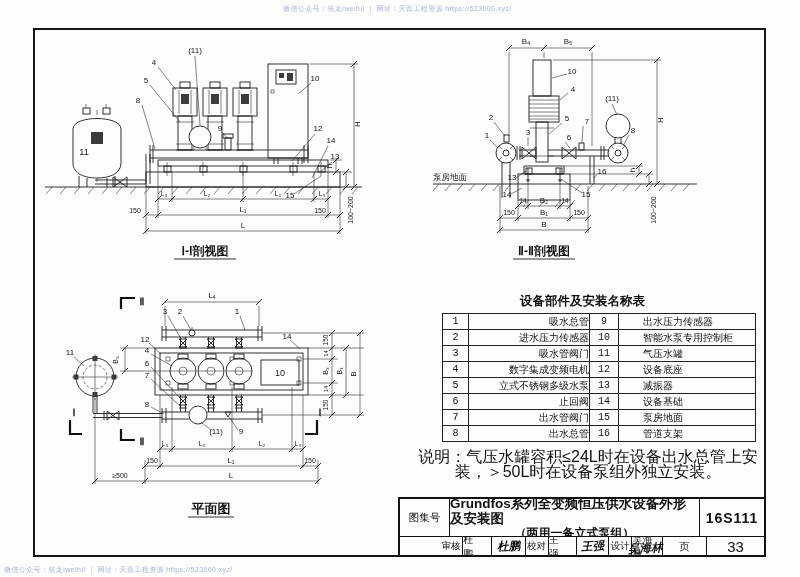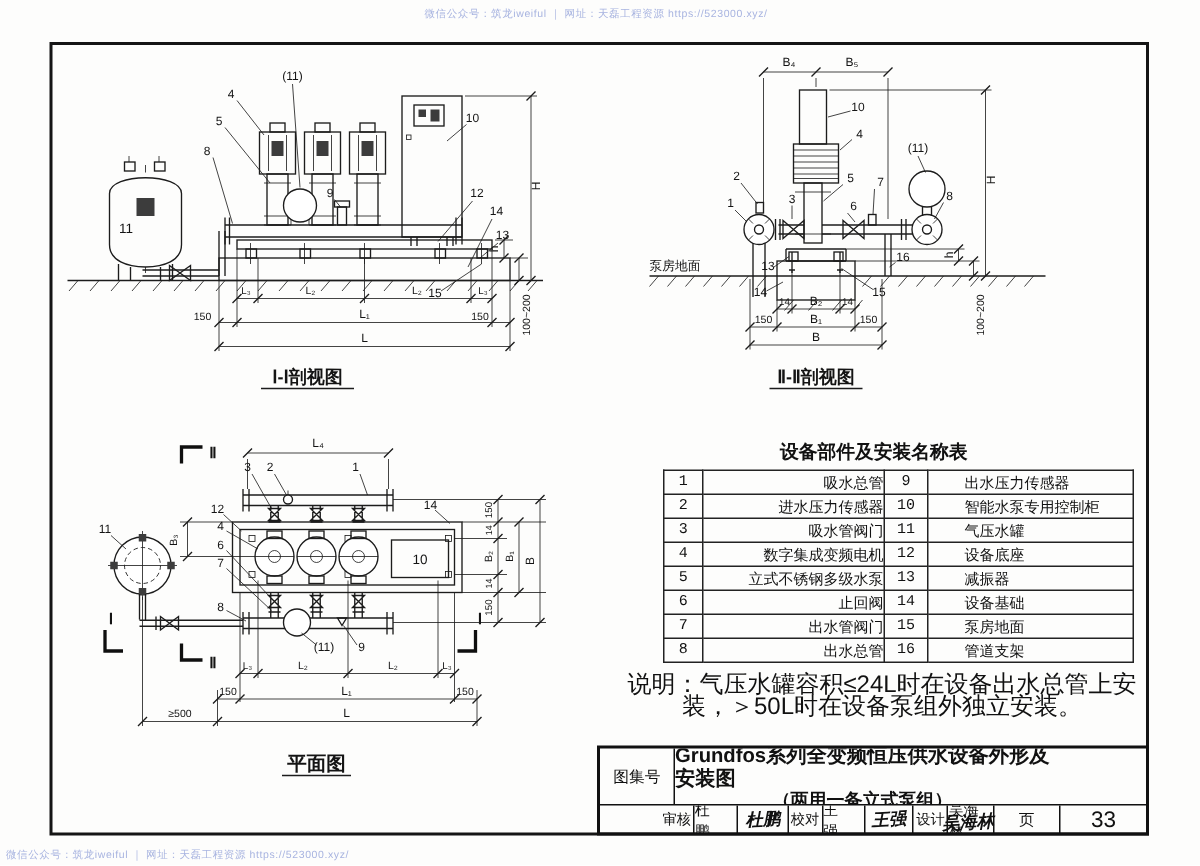--- a/index.html
+++ b/index.html
@@ -454,20 +454,21 @@
     <div><span>说明：</span><span>气压水罐容积≤24L时在设备出水总管上安装，＞50L时在设备泵组外独立安装。</span></div>
   </div>
 
   <div class="abs" id="tblock">
     <div class="r1">
       <div class="c atlas-l">图集号</div>
       <div class="c maincell">
         <div class="t-l1">Grundfos系列全变频恒压供水设备外形及安装图</div>
         <div class="t-l2">（两用一备立式泵组）</div>
       </div>
+      <div class="c atlas-v">16S111</div>
     </div>
     <div class="r2">
       <div class="c s-lbl" style="width:26px">审核</div>
       <div class="c s-nm" style="width:32px">杜　鹏</div>
       <div class="c" style="width:38px">
           <span class="sig">杜鹏</span>
         </div>
       <div class="c s-lbl" style="width:26px">校对</div>
       <div class="c s-nm" style="width:32px">王　强</div>
       <div class="c" style="width:36px">

